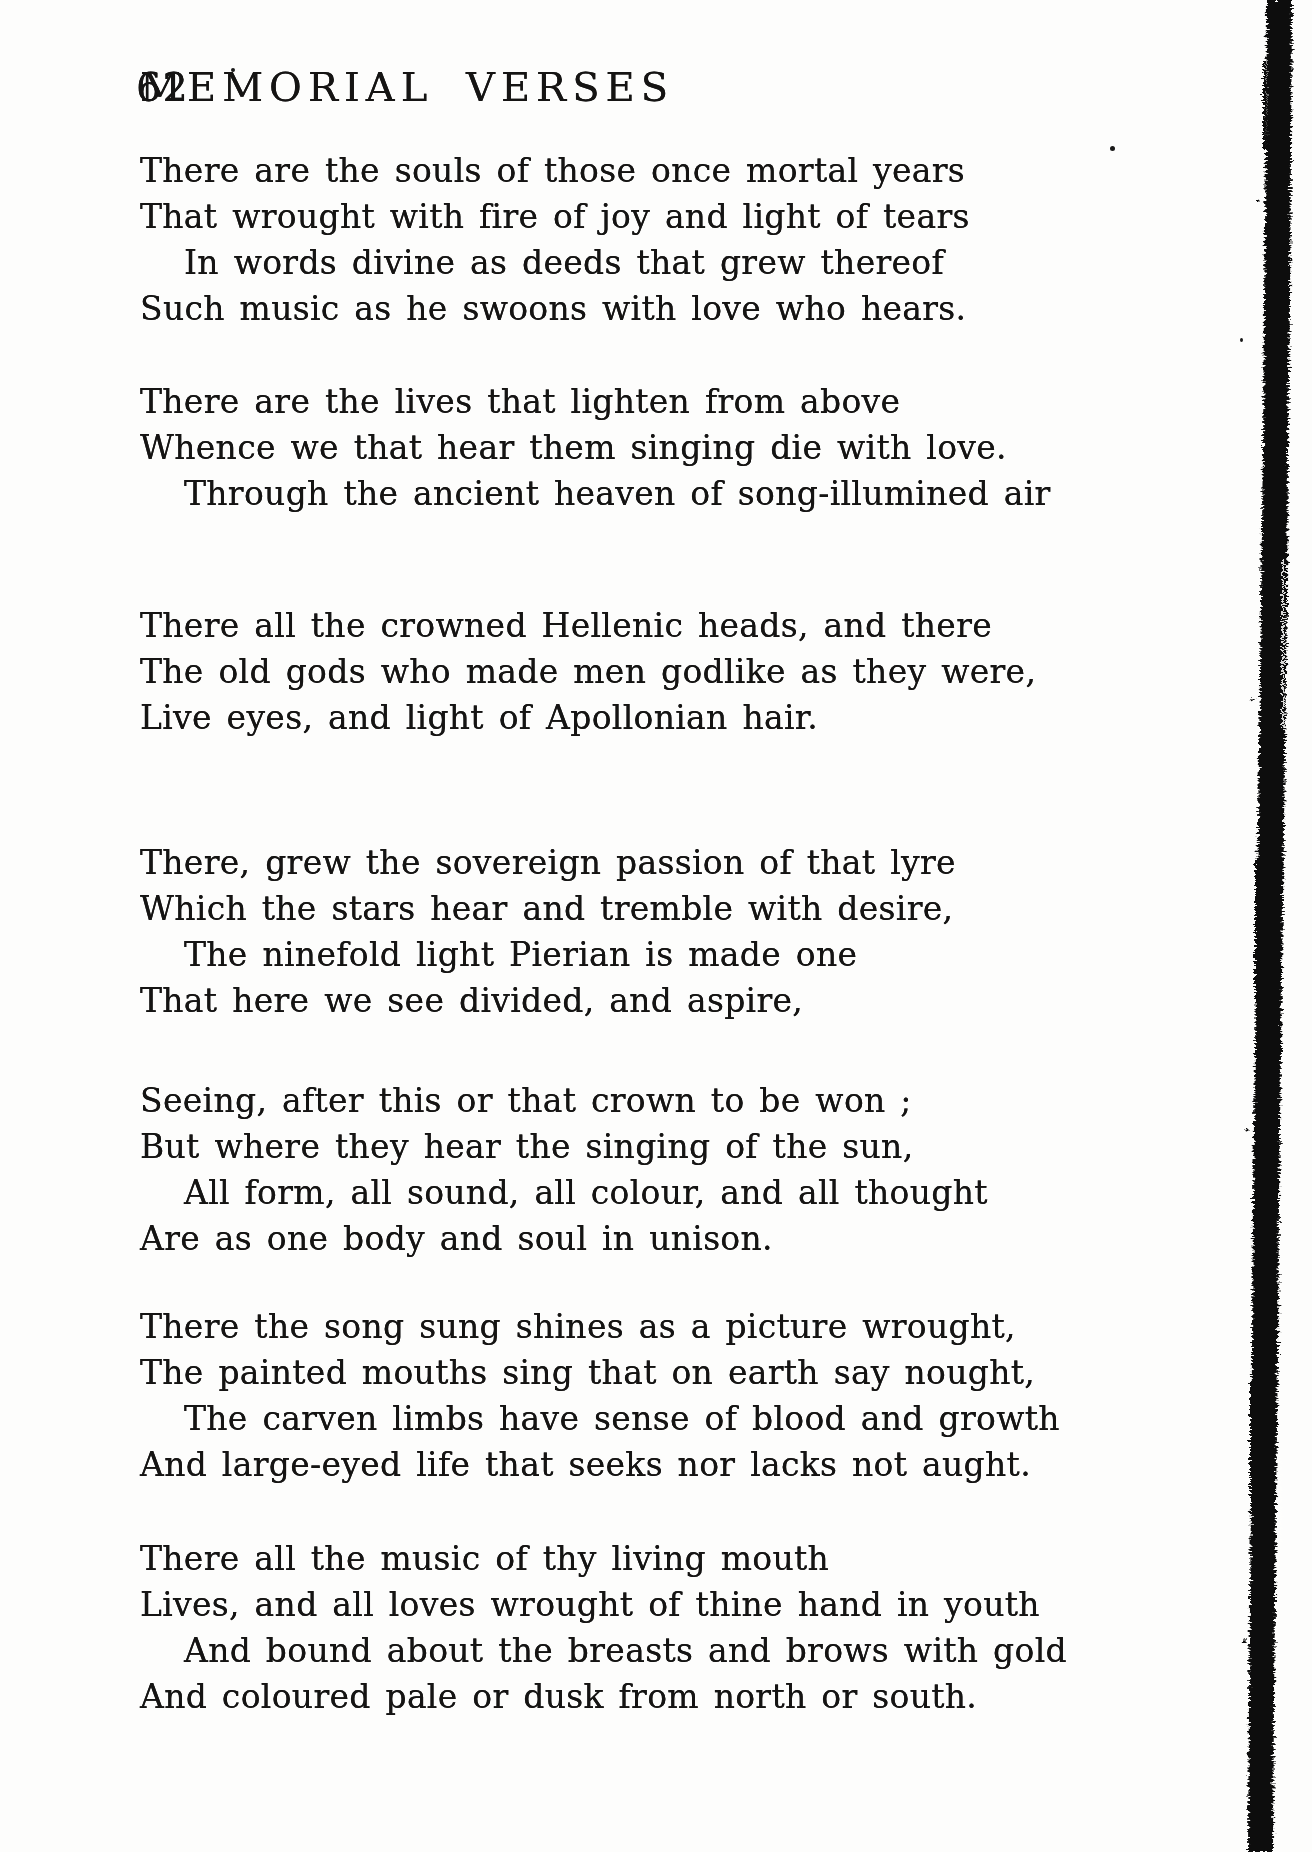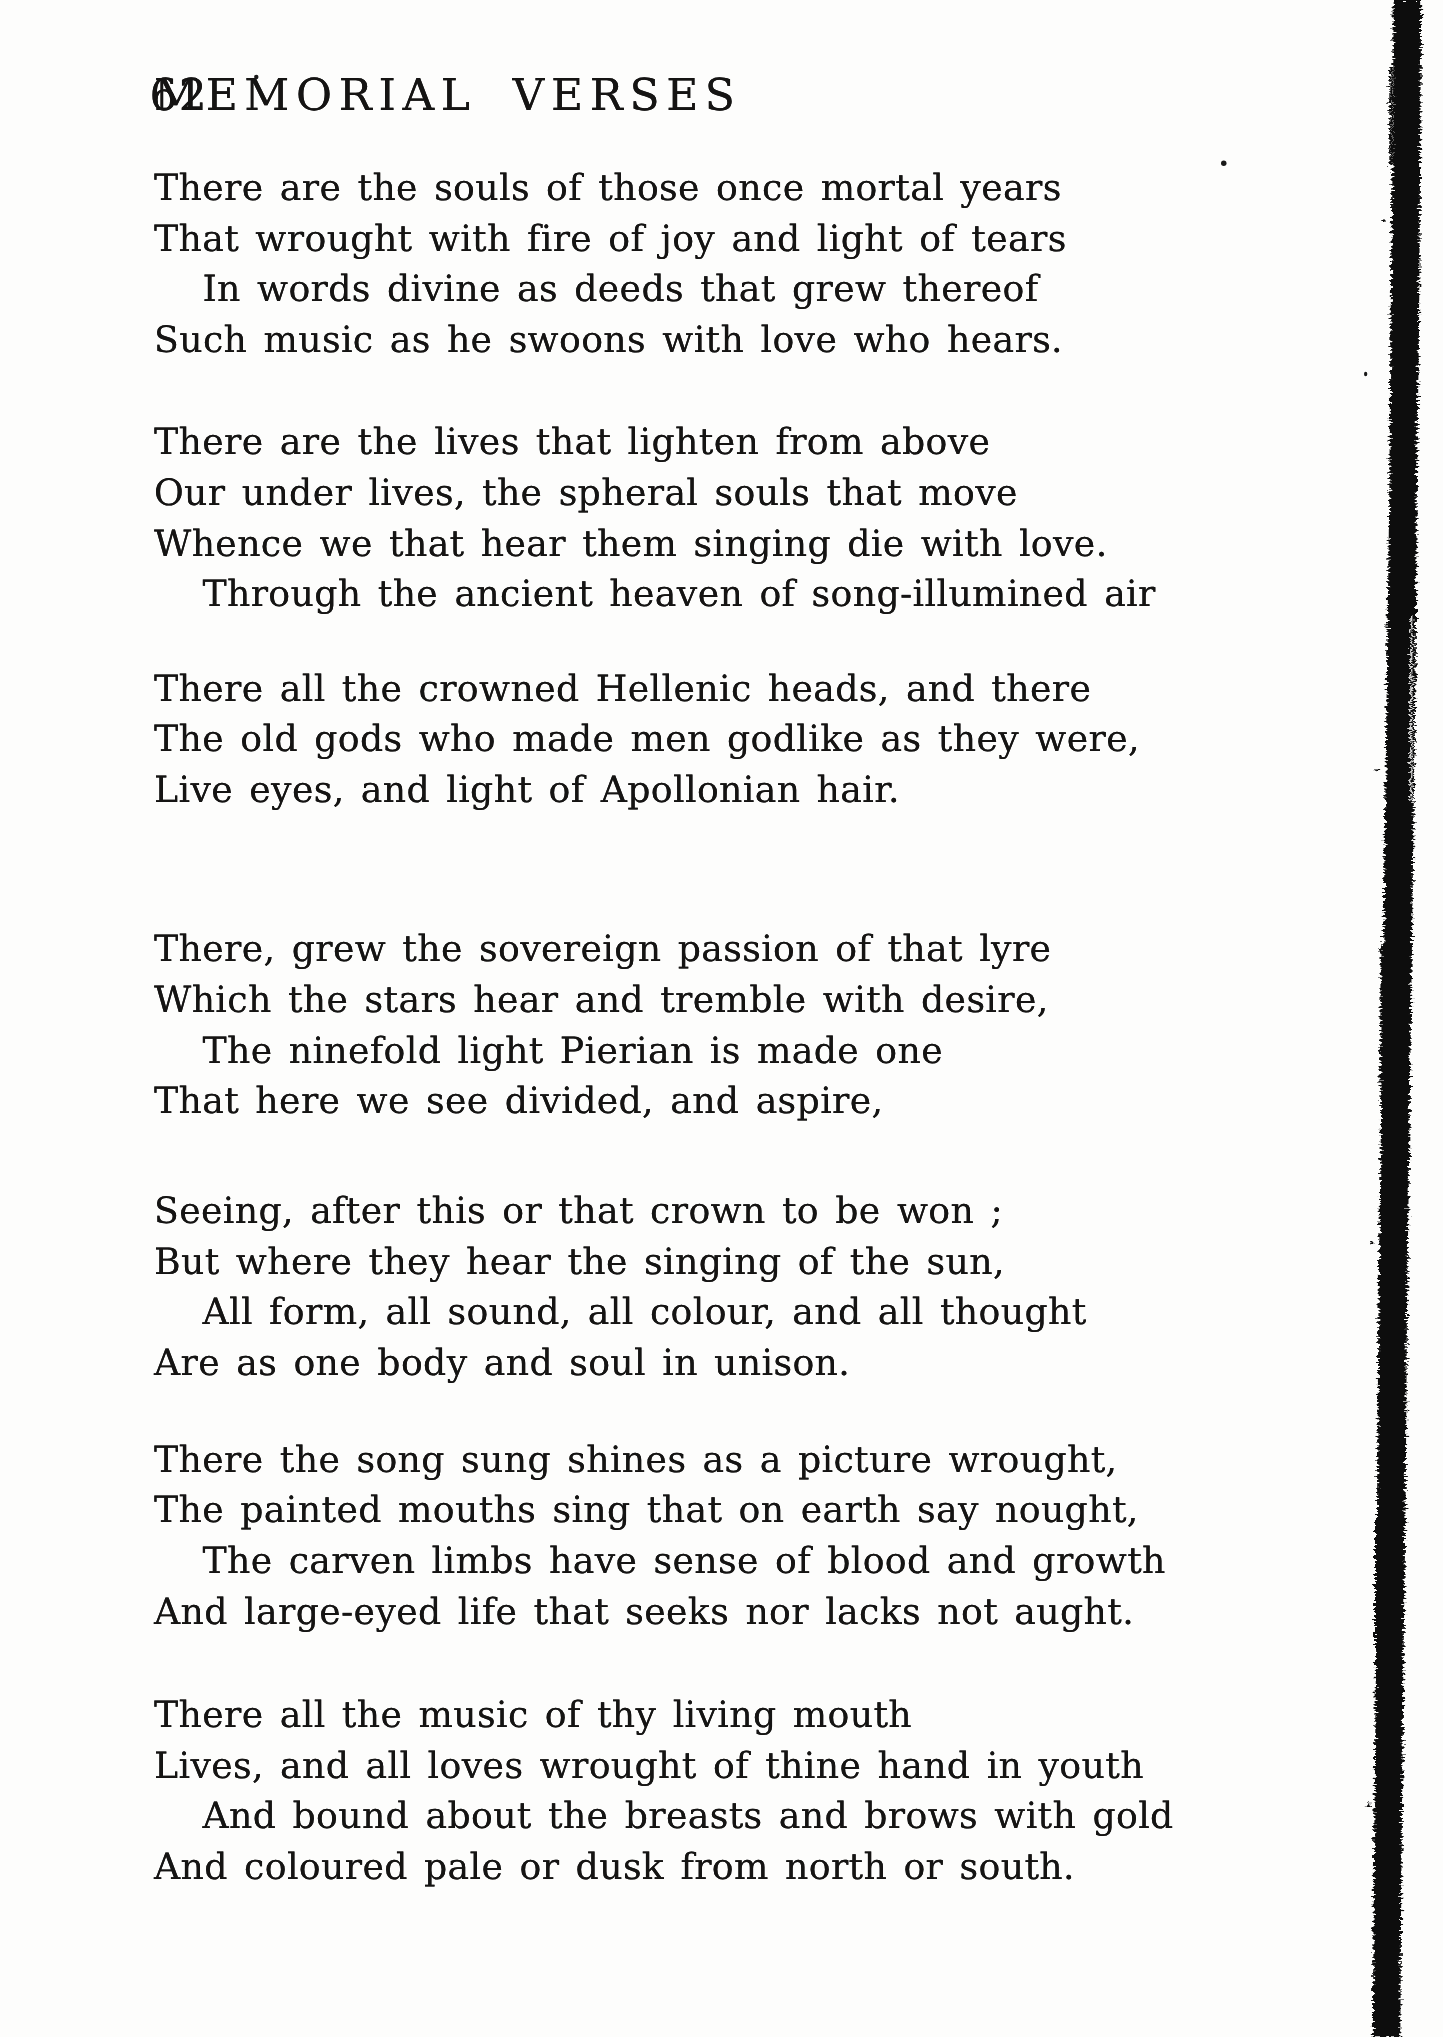--- a/index.html
+++ b/index.html
@@ -71,21 +71,20 @@
 
     <div class="stanza" style="top:148px">
       <div class="line">There are the souls of those once mortal years</div>
       <div class="line">That wrought with fire of joy and light of tears</div>
       <div class="line indent">In words divine as deeds that grew thereof</div>
       <div class="line">Such music as he swoons with love who hears.</div>
     </div>
 
     <div class="stanza" style="top:379px">
       <div class="line">There are the lives that lighten from above</div>
-      <div class="line">Our under lives, the spheral souls that move</div>
       <div class="line">Whence we that hear them singing die with love.</div>
       <div class="line indent">Through the ancient heaven of song-illumined air</div>
     </div>
 
     <div class="stanza" style="top:603px">
       <div class="line">There all the crowned Hellenic heads, and there</div>
       <div class="line">The old gods who made men godlike as they were,</div>
       <div class="line">Live eyes, and light of Apollonian hair.</div>
     </div>
 

